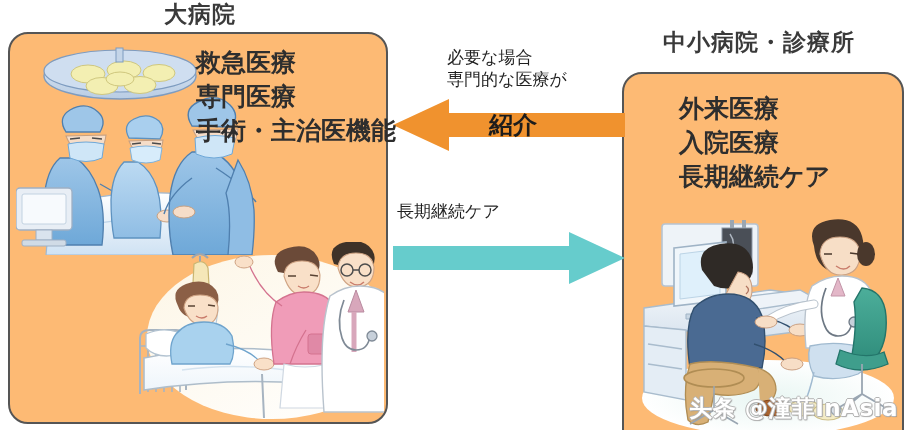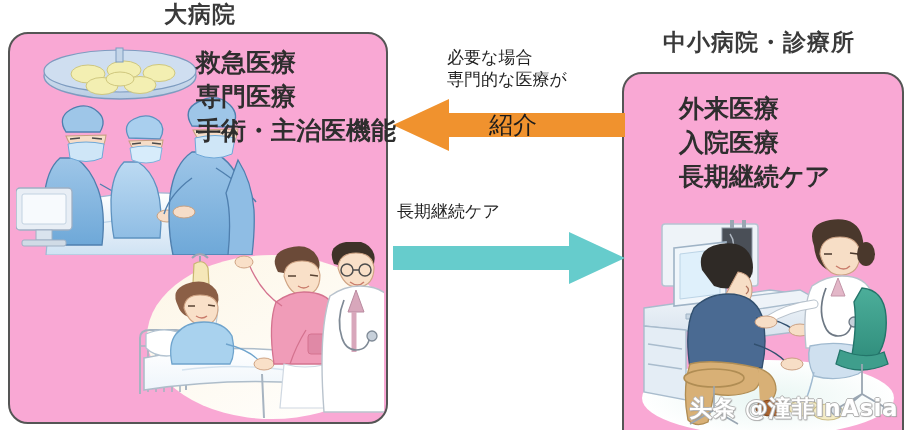--- a/index.html
+++ b/index.html
@@ -35,21 +35,21 @@
     line-height: 1;
   }
   #title-left  { left: 0;   top: 3px;  width: 400px; }
   #title-right { left: 610px; top: 3px; width: 298px; margin-top: 28px; }
 
   
   .panel {
     position: absolute;
     border: 2px solid #555555;
     border-radius: 20px;
-    background: #f9a8d4;
+    background: #fdba74;
     box-sizing: border-box;
   }
   #panel-left  { left: 8px;   top: 32px; width: 380px; height: 392px; }
   #panel-right { left: 622px; top: 32px; width: 282px; height: 392px; margin-top: 40px; }
 
   
   .service-list {
     position: absolute;
     z-index: 6;
     font-size: 25px;
@@ -85,21 +85,21 @@
     left: 0; top: 0;
     width: 232px; height: 52px;
     display: block;
   }
   .arrow-label {
     position: absolute;
     top: 0;
     height: 52px;
     line-height: 52px;
     font-size: 24px;
-    font-weight: 400;
+    font-weight: 700;
     color: #1c1c1c;
     white-space: nowrap;
   }
   #label-referral     { left: 96px; }
   #label-back-referral{ left: 62px; }
 
   #arrow-wrap-top    { margin-top: 8px; }
   #arrow-wrap-bottom { margin-top: 10px; }
 
   

